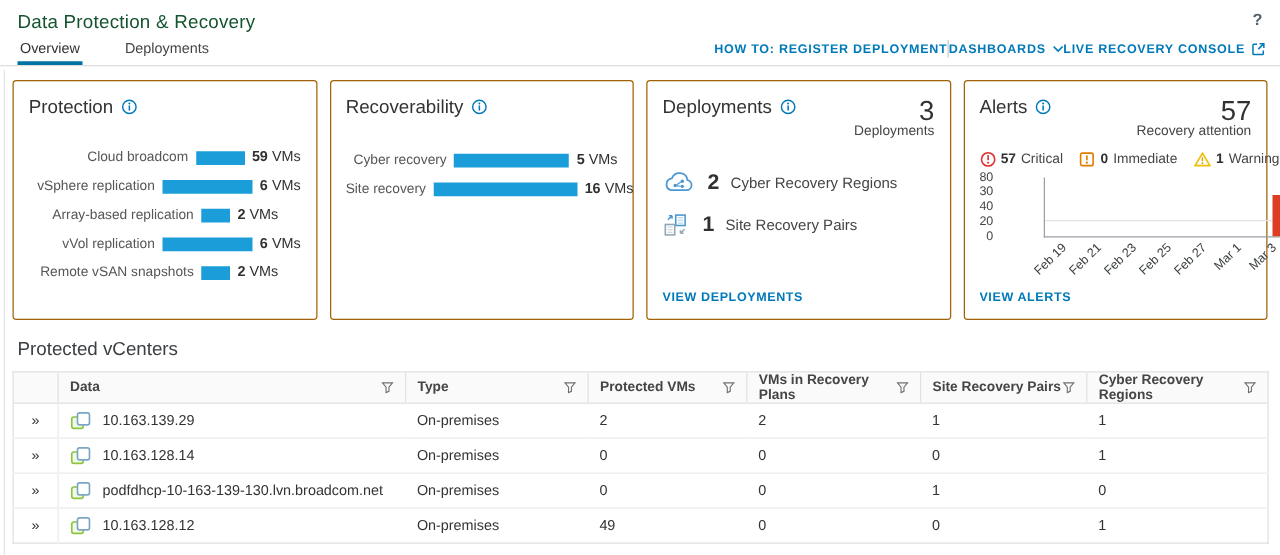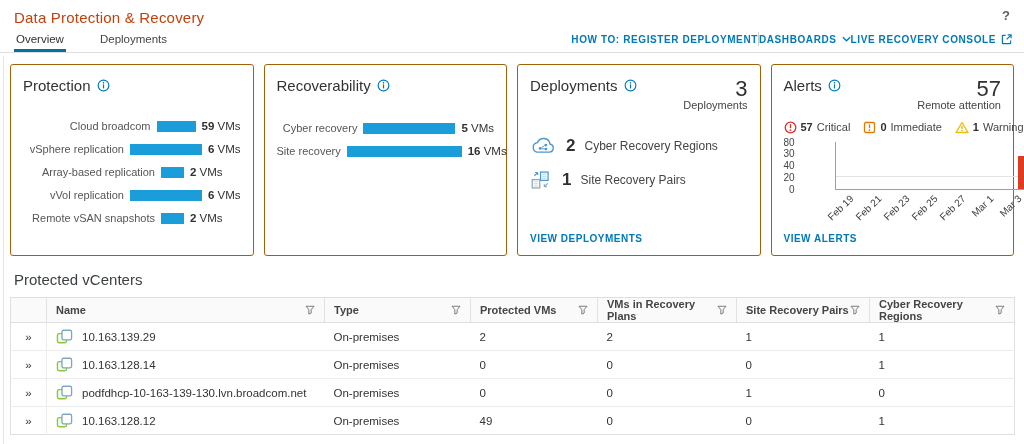--- a/index.html
+++ b/index.html
@@ -3,21 +3,21 @@
 <meta charset="utf-8">
 <style>
   * { margin:0; padding:0; box-sizing:border-box; }
   html,body { width:1024px; height:444px; background:#fff; overflow:hidden;
     font-family:"Liberation Sans", sans-serif; color:#333; }
   .page { position:relative; width:1024px; height:444px; }
   .page::before { content:""; position:absolute; left:3px; top:56px; bottom:0; width:1px; background:#E4E4E4; }
 
   
   .topbar { padding:9px 14px 0 14px; position:relative; }
-  .page-title { font-size:15px; font-weight:400; color:#c2410c; letter-spacing:.2px; }
+  .page-title { font-size:15px; font-weight:400; color:#14532d; letter-spacing:.2px; }
   .help { position:absolute; right:14px; top:8px; color:#53626C; font-size:13px; font-weight:600; cursor:pointer; }
 
   .tabbar { position:relative; border-bottom:1px solid #DEDEDE; height:27px; display:flex; align-items:flex-end; padding-left:14px; }
   .tab { font-size:11.5px; color:#454545; padding:4px 2px 7px; margin-right:32px; cursor:pointer; position:relative; }
   .tab.active { color:#313131; }
   .tab.active::after { content:""; position:absolute; left:0; right:0; bottom:0; height:3px; background:#0072A3; }
   .actions { position:absolute; right:12px; bottom:6px; display:flex; align-items:center; }
   .actions a { color:#0079B8; font-size:10px; font-weight:700; letter-spacing:.6px; text-decoration:none; display:flex; align-items:center; gap:5px; cursor:pointer; }
   .vdiv { width:1px; height:14px; background:#CCC; }
 
@@ -234,21 +234,21 @@
           <span class="icon">
               <svg width="13" height="13" viewBox="0 0 16 16">
                 <circle cx="8" cy="8" r="6.6" fill="none" stroke="#0079B8" stroke-width="1.4"></circle>
                 <circle cx="8" cy="4.7" r="1" fill="#0079B8"></circle>
                 <rect x="7.25" y="6.6" width="1.5" height="5" fill="#0079B8"></rect>
               </svg>
             </span>
         </div>
         <div class="bigstat">
           <div class="bignum">57</div>
-          <div class="biglabel">Remote attention</div>
+          <div class="biglabel">Recovery attention</div>
         </div>
       </div>
       <div class="alert-stats">
         <span class="astat">
           <span class="icon">
               <svg width="13" height="13" viewBox="0 0 14 14">
                 <circle cx="7" cy="7" r="5.7" fill="none" stroke="#E02F2F" stroke-width="1.4"></circle>
                 <rect x="6.3" y="3.3" width="1.4" height="4.4" fill="#E02F2F"></rect>
                 <circle cx="7" cy="9.9" r=".95" fill="#E02F2F"></circle>
               </svg>
@@ -317,21 +317,21 @@
         <col style="width:127px">
         <col style="width:139px">
         <col style="width:133px">
         <col style="width:145px">
     </colgroup>
     <thead>
       <tr>
         <th></th>
         <th>
             <span class="th-inner">
-              <span>Name</span>
+              <span>Data</span>
               <span class="icon">
                 <svg width="10" height="10" viewBox="0 0 12 12">
                   <path d="M1.2 1.5h9.6L7.4 5.6v4.1l-2.8 1.2V5.6L1.2 1.5z" fill="none" stroke="#717171" stroke-width="1.1"></path>
                 </svg>
               </span>
             </span>
           </th>
         <th>
             <span class="th-inner">
               <span>Type</span>

